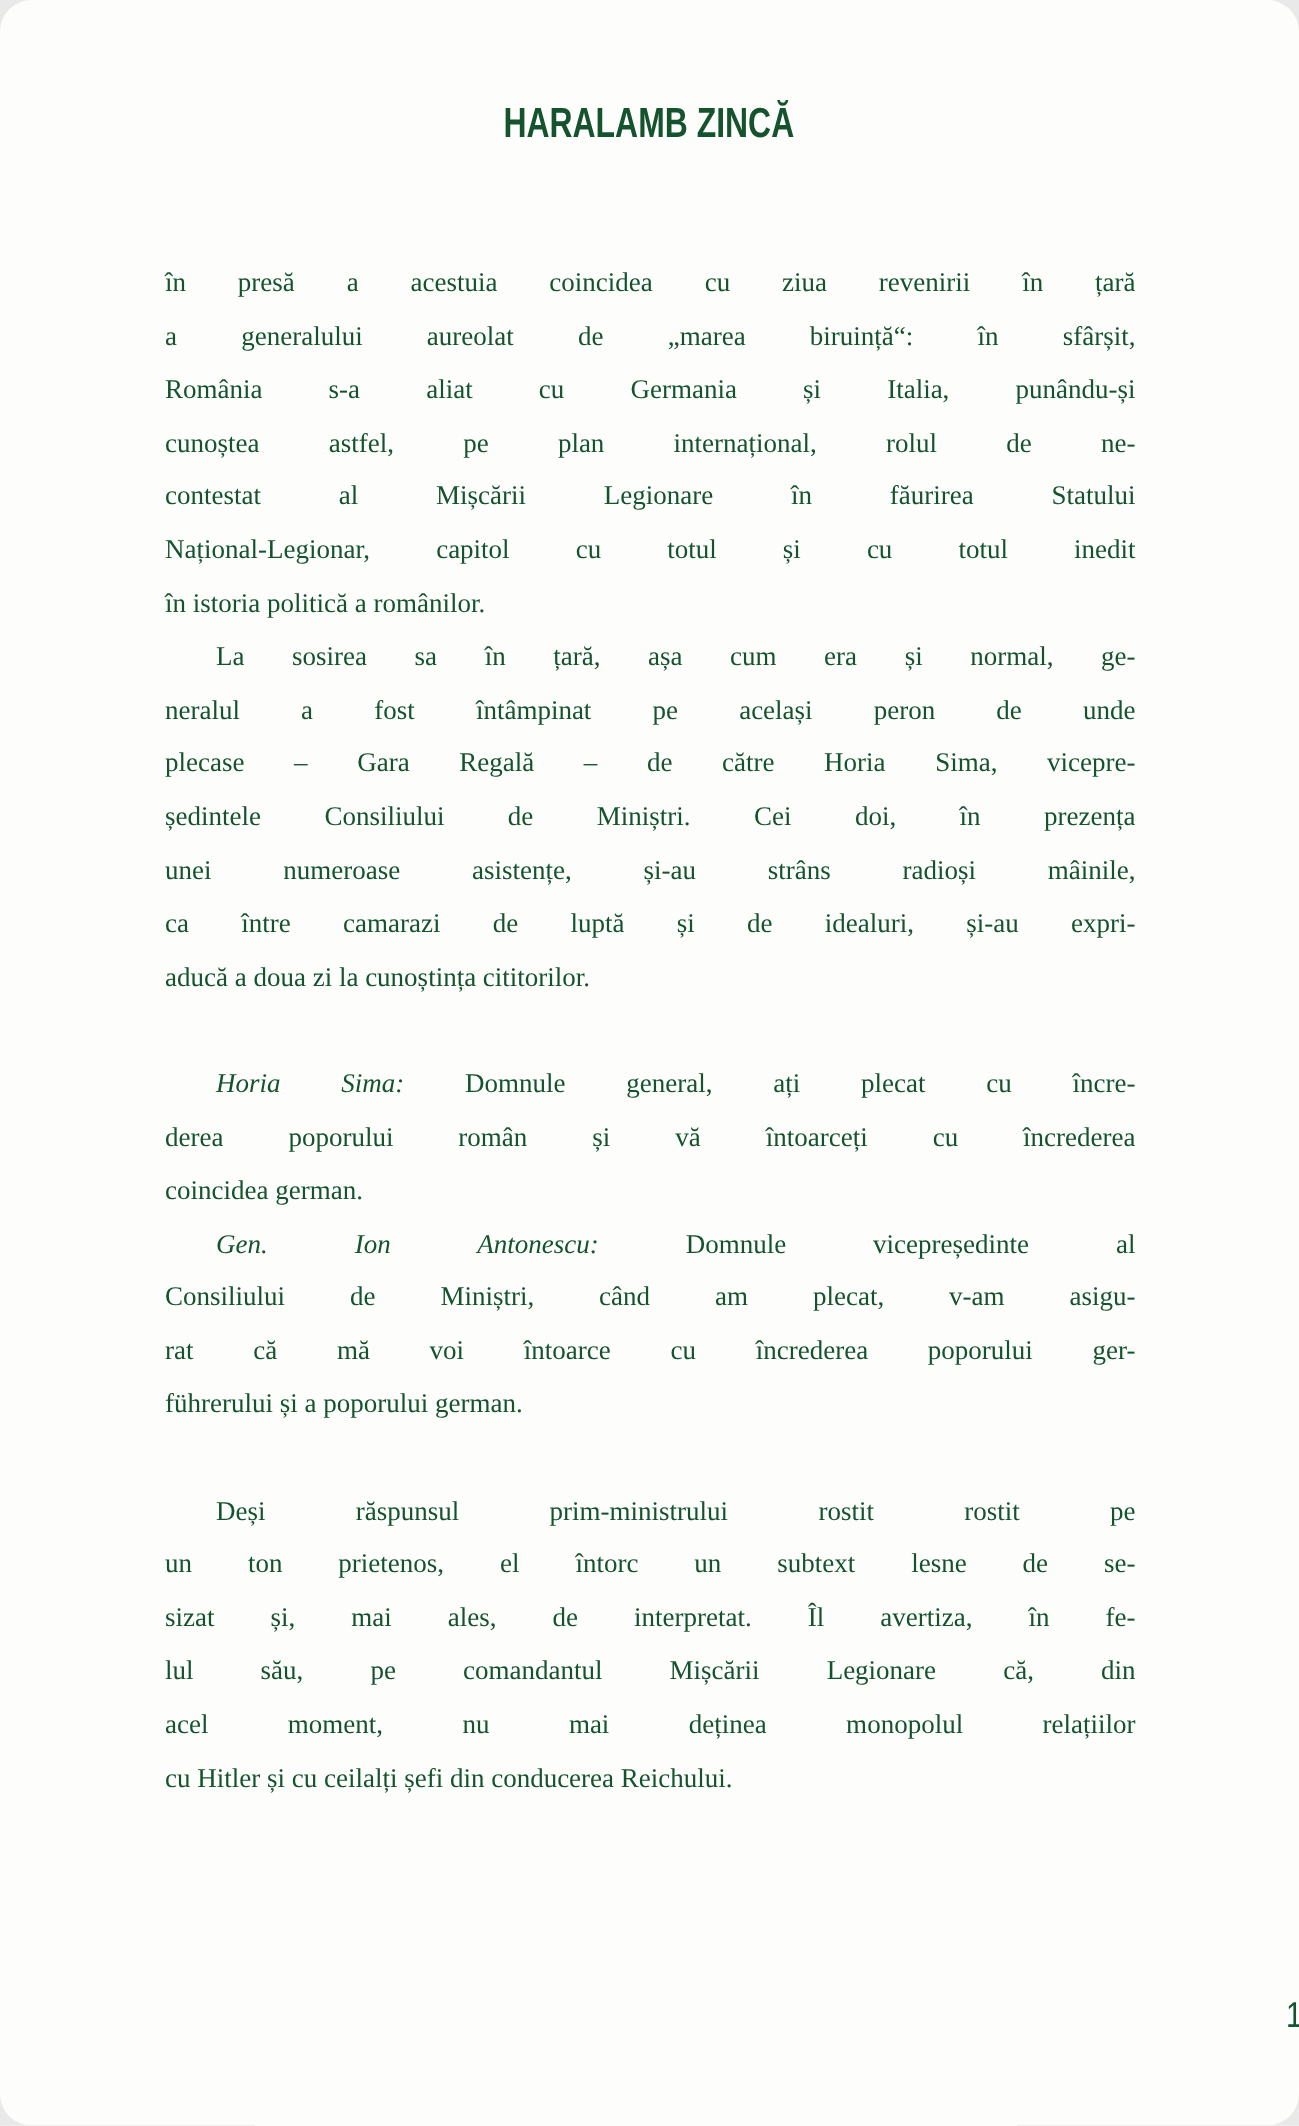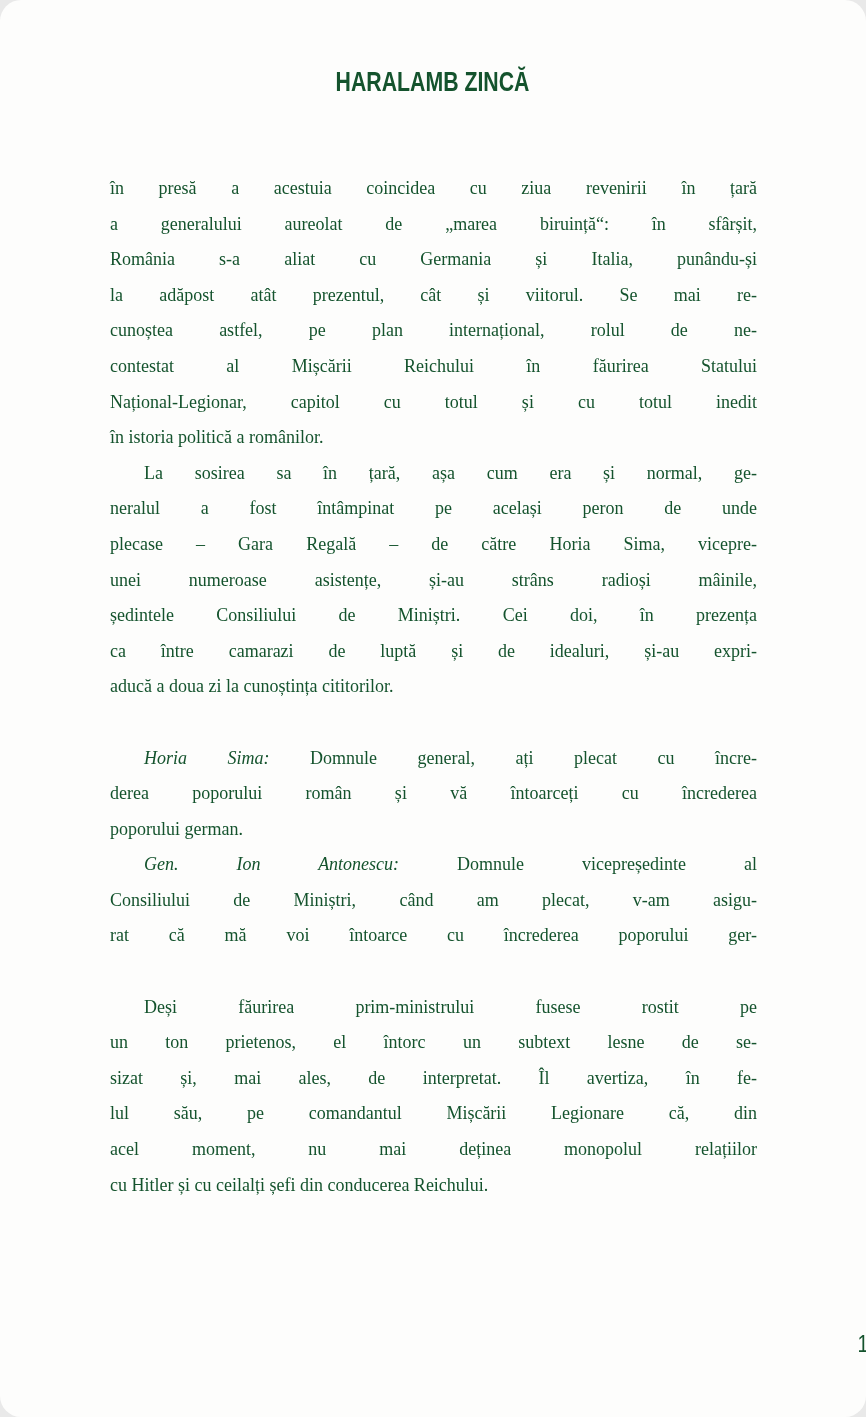--- a/index.html
+++ b/index.html
@@ -77,47 +77,47 @@
 
   <div class="running-header">
     <span class="hdr-inner">HARALAMB ZINCĂ</span>
   </div>
 
   <div class="text-block">
       <div class="para">
         <div class="line">în presă a acestuia coincidea cu ziua revenirii în țară</div>
         <div class="line">a generalului aureolat de „marea biruință“: în sfârșit,</div>
         <div class="line">România s-a aliat cu Germania și Italia, punându-și</div>
-        <div class="line">la adăpost atât prezentul, cât și viitorul. Se mai re-</div>
         <div class="line">cunoștea astfel, pe plan internațional, rolul de ne-</div>
-        <div class="line">contestat al Mișcării Reichului în făurirea Statului</div>
+        <div class="line">contestat al Mișcării Legionare în făurirea Statului</div>
         <div class="line">Național-Legionar, capitol cu totul și cu totul inedit</div>
         <div class="line last">în istoria politică a românilor.</div>
       </div>
       <div class="para">
         <div class="line indent">La sosirea sa în țară, așa cum era și normal, ge-</div>
         <div class="line">neralul a fost întâmpinat pe același peron de unde</div>
         <div class="line">plecase – Gara Regală – de către Horia Sima, vicepre-</div>
+        <div class="line">ședintele Consiliului de Miniștri. Cei doi, în prezența</div>
         <div class="line">unei numeroase asistențe, și-au strâns radioși mâinile,</div>
-        <div class="line">ședintele Consiliului de Miniștri. Cei doi, în prezența</div>
         <div class="line">ca între camarazi de luptă și de idealuri, și-au expri-</div>
         <div class="line last">aducă a doua zi la cunoștința cititorilor.</div>
       </div>
       <div class="para gap">
         <div class="line indent"><em>Horia Sima:</em> Domnule general, ați plecat cu încre-</div>
         <div class="line">derea poporului român și vă întoarceți cu încrederea</div>
-        <div class="line last">poporului german.</div>
+        <div class="line last">coincidea german.</div>
       </div>
       <div class="para">
         <div class="line indent"><em>Gen. Ion Antonescu:</em> Domnule vicepreședinte al</div>
         <div class="line">Consiliului de Miniștri, când am plecat, v-am asigu-</div>
         <div class="line">rat că mă voi întoarce cu încrederea poporului ger-</div>
+        <div class="line last">führerului și a poporului german.</div>
       </div>
       <div class="para gap">
-        <div class="line indent">Deși făurirea prim-ministrului fusese rostit pe</div>
+        <div class="line indent">Deși răspunsul prim-ministrului rostit rostit pe</div>
         <div class="line">un ton prietenos, el întorc un subtext lesne de se-</div>
         <div class="line">sizat și, mai ales, de interpretat. Îl avertiza, în fe-</div>
         <div class="line">lul său, pe comandantul Mișcării Legionare că, din</div>
         <div class="line">acel moment, nu mai deținea monopolul relațiilor</div>
         <div class="line last">cu Hitler și cu ceilalți șefi din conducerea Reichului.</div>
       </div>
     </div>
 
   <div class="page-number">
     <span class="num-inner">14</span>

